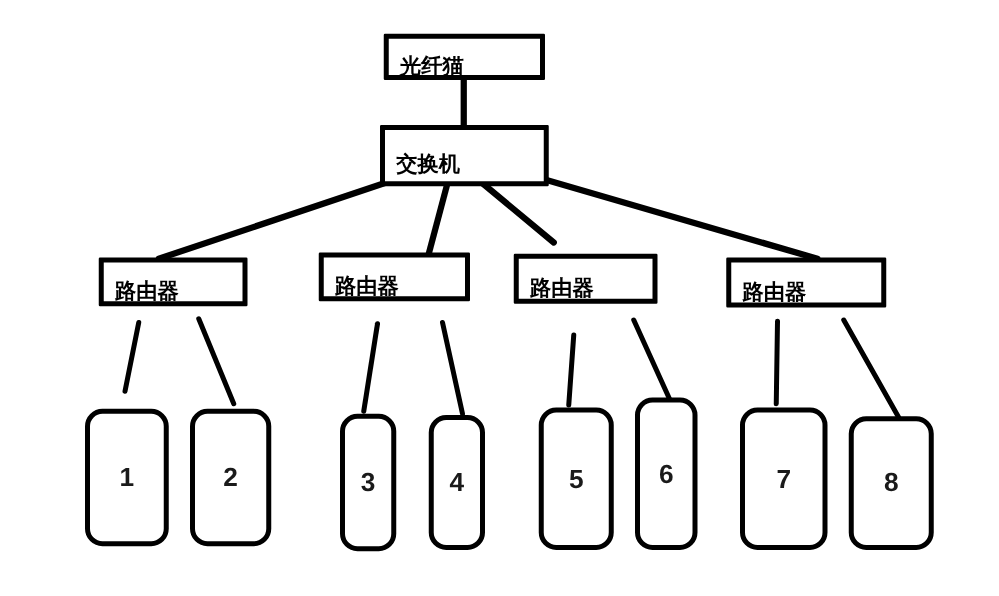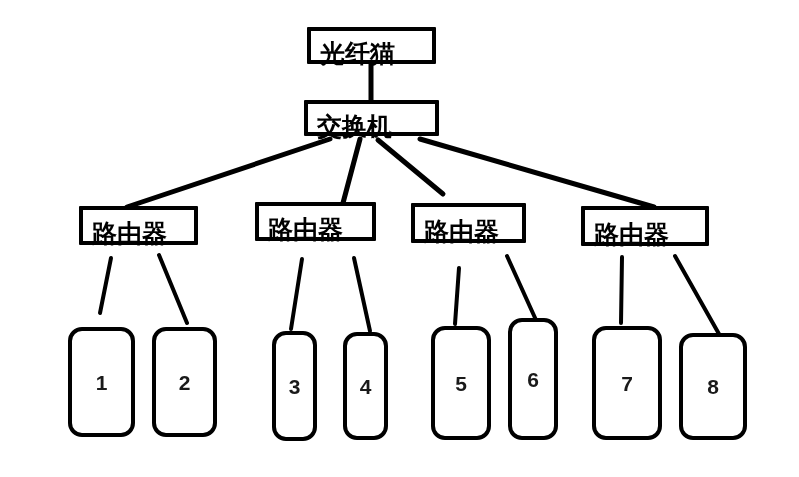--- a/index.html
+++ b/index.html
@@ -38,21 +38,21 @@
     border: 4px solid #000000;
     border-radius: 1px;
   }
   .node-rounded {
     border: 4px solid #000000;
     border-radius: 14px;
     justify-content: center;
   }
   .node-label-cjk {
     font-family: "DejaVu Sans", "Liberation Sans", sans-serif;
-    font-size: 25px;
+    font-size: 17px;
     font-weight: 700;
     color: #000000;
     line-height: 1;
     padding-left: 9px;
     letter-spacing: 0px;
     white-space: nowrap;
     margin-top: 16px;
   }
   .node-label-num {
     font-family: "Liberation Sans", "DejaVu Sans", sans-serif;
@@ -82,21 +82,21 @@
       <line x1="507" y1="256" x2="536" y2="320"></line>
       <line x1="622" y1="257" x2="621" y2="323"></line>
       <line x1="675" y1="256" x2="719" y2="334"></line>
     </g>
   </svg>
 
   <div class="node node-rect" style="left:307px; top:27px; width:129px; height:37px;">
     <span class="node-label-cjk">光纤猫</span>
   </div>
 
-  <div class="node node-rect" style="left:304px; top:100px; width:135px; height:36px;">
+  <div class="node node-rect" style="left:304px; top:100px; width:135px; height:49px;">
     <span class="node-label-cjk">交换机</span>
   </div>
 
   <div class="node node-rect" style="left:79px; top:206px; width:119px; height:39px;">
     <span class="node-label-cjk">路由器</span>
   </div>
   <div class="node node-rect" style="left:255px; top:202px; width:121px; height:39px;">
     <span class="node-label-cjk">路由器</span>
   </div>
   <div class="node node-rect" style="left:411px; top:203px; width:115px; height:40px;">

